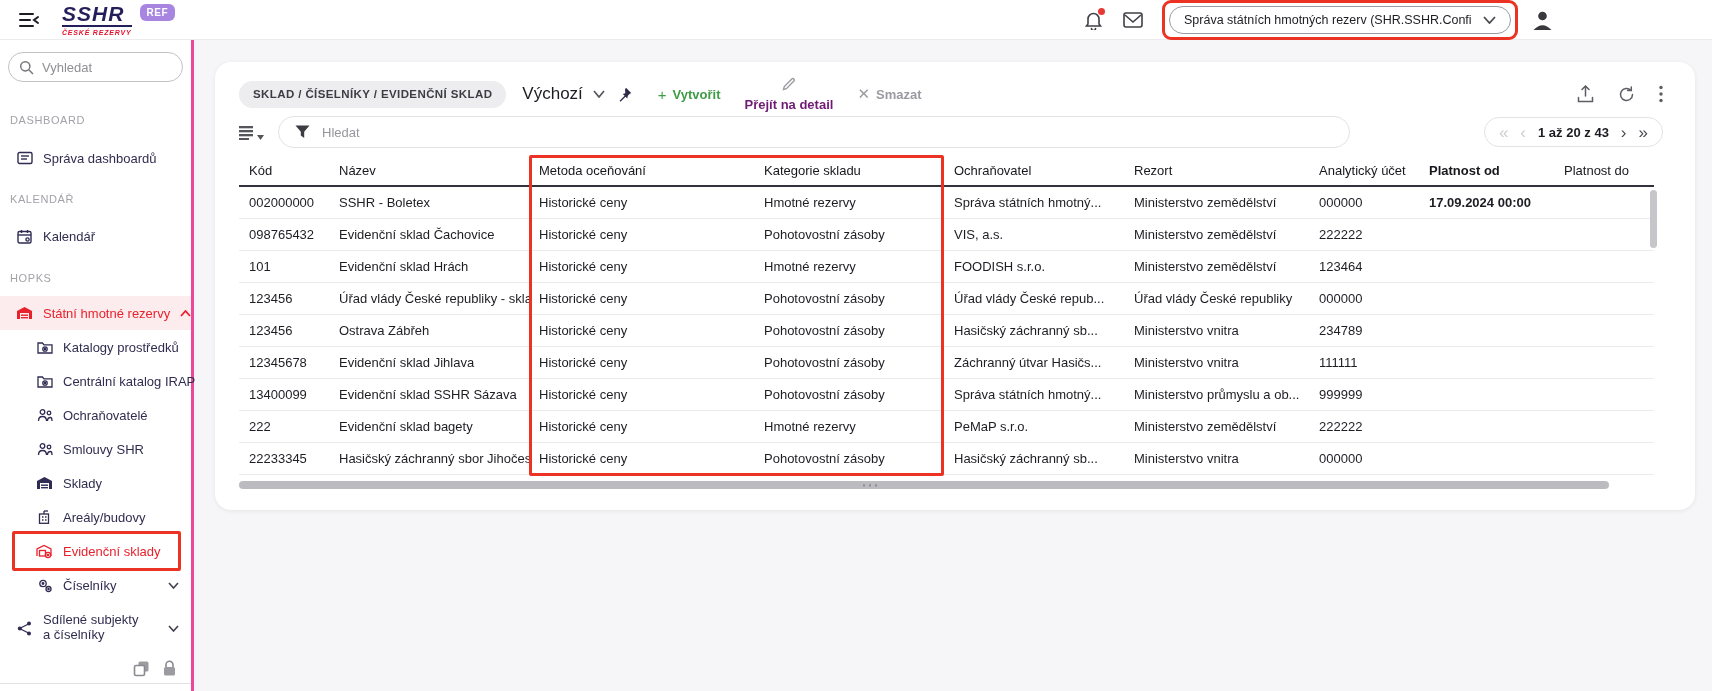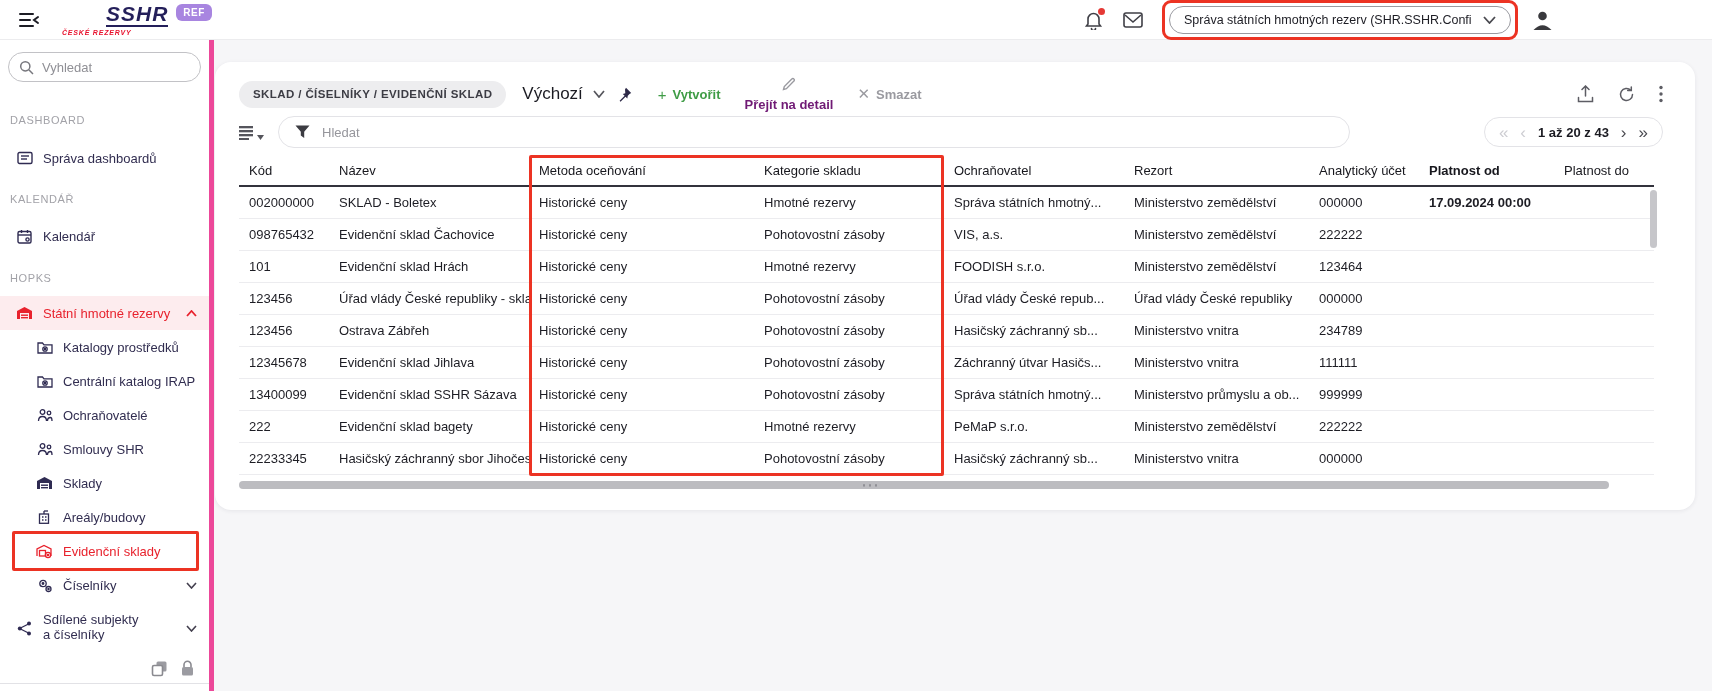--- a/index.html
+++ b/index.html
@@ -5,38 +5,38 @@
   * { box-sizing: border-box; margin: 0; padding: 0; }
   html,body { width:1712px; height:691px; overflow:hidden;
     font-family:"Liberation Sans", sans-serif; background:#f6f6f8; color:#22222a; }
 
   
   .topbar{position:absolute;left:0;top:0;width:1712px;height:40px;background:#fff;
     border-bottom:1px solid #ececee;display:flex;align-items:center;padding:0 16px;z-index:30;}
   .collapse-btn{width:26px;height:26px;display:flex;align-items:center;justify-content:center;cursor:pointer;color:#1c1c24;}
   .logo{margin-left:20px;display:flex;flex-direction:column;line-height:1;cursor:pointer;}
   .logo-title{font-size:21px;font-weight:bold;font-style:italic;color:#241f5a;letter-spacing:1px;
-    border-bottom:2px solid #241f5a;padding-bottom:1px;margin-left:44px;}
+    border-bottom:2px solid #241f5a;padding-bottom:1px;}
   .logo-sub{font-size:7px;font-weight:bold;font-style:italic;color:#e8112d;letter-spacing:.8px;margin-top:2px;}
   .env-badge{margin:4px 0 auto 8px;background:#a885e0;color:#fff;font-size:10px;font-weight:bold;
     padding:3px 7px;border-radius:6px;letter-spacing:.5px;}
   .tb-right{position:absolute;right:158px;top:0;height:40px;display:flex;align-items:center;gap:20px;}
   .icon-btn{display:flex;align-items:center;justify-content:center;cursor:pointer;color:#3f3f46;position:relative;}
   .notif-dot{position:absolute;top:-2px;right:-2px;width:7px;height:7px;border-radius:50%;background:#e53935;}
   .role-wrap{position:relative;margin-left:6px;}
   .role-pill{display:flex;align-items:center;gap:12px;height:28px;border:1px solid #9a9aa0;border-radius:14px;
     padding:0 14px;background:#fff;font-size:12.5px;color:#1d1d24;cursor:pointer;white-space:nowrap;width:342px;}
   .role-pill .lbl{flex:1;overflow:hidden;}
   .annot{position:absolute;border:3px solid #ec3323;pointer-events:none;z-index:40;}
   .annot-role{inset:-6px -7px;border-radius:9px;}
   .avatar{color:#39393d;margin-left:0;}
 
   
-  .sidebar{position:absolute;left:0;top:40px;width:214px;height:651px;background:#fff;
-    border-right:5px solid #ec4899;display:flex;flex-direction:column;z-index:20;}
+  .sidebar{position:absolute;left:0;top:40px;width:194px;height:651px;background:#fff;
+    border-right:3px solid #ec4899;display:flex;flex-direction:column;z-index:20;}
   .side-search{margin:12px 8px 0 8px;height:30px;border:1px solid #c2c2c6;border-radius:15px;
     display:flex;align-items:center;gap:8px;padding:0 10px;background:#fff;}
   .side-search input{border:none;outline:none;width:110px;font-size:13px;color:#333;
     font-family:"Liberation Sans",sans-serif;background:transparent;}
   .side-search input::placeholder{color:#8f8f95;}
   .sec-label{margin:0 10px;font-size:11px;color:#a2a2a8;letter-spacing:.6px;}
   .sec-dashboard{margin-top:32px;} .sec-kalendar{margin-top:18px;} .sec-hopks{margin-top:19px;}
   .nav-item{display:flex;align-items:center;gap:10px;height:34px;padding:0 12px 0 16px;
     font-size:13px;color:#312d50;cursor:pointer;white-space:nowrap;}
   .mt15{margin-top:15px;} .mt14{margin-top:14px;} .mt12{margin-top:12px;}
@@ -418,21 +418,21 @@
           <div class="th c3">Kategorie skladu</div>
           <div class="th c4">Ochraňovatel</div>
           <div class="th c5">Rezort</div>
           <div class="th c6">Analytický účet</div>
           <div class="th c7">Platnost od</div>
           <div class="th c8">Platnost do</div>
         </div>
       <div>
           <div class="tr">
             <div class="td c0">002000000</div>
-            <div class="td c1">SKLAD - Boletex</div>
+            <div class="td c1">SSHR - Boletex</div>
             <div class="td c2">Historické ceny</div>
             <div class="td c3">Hmotné rezervy</div>
             <div class="td c4">Správa státních hmotný...</div>
             <div class="td c5">Ministerstvo zemědělství</div>
             <div class="td c6">000000</div>
             <div class="td c7">17.09.2024 00:00</div>
             <div class="td c8"></div>
           </div>
           <div class="tr">
             <div class="td c0">098765432</div>

